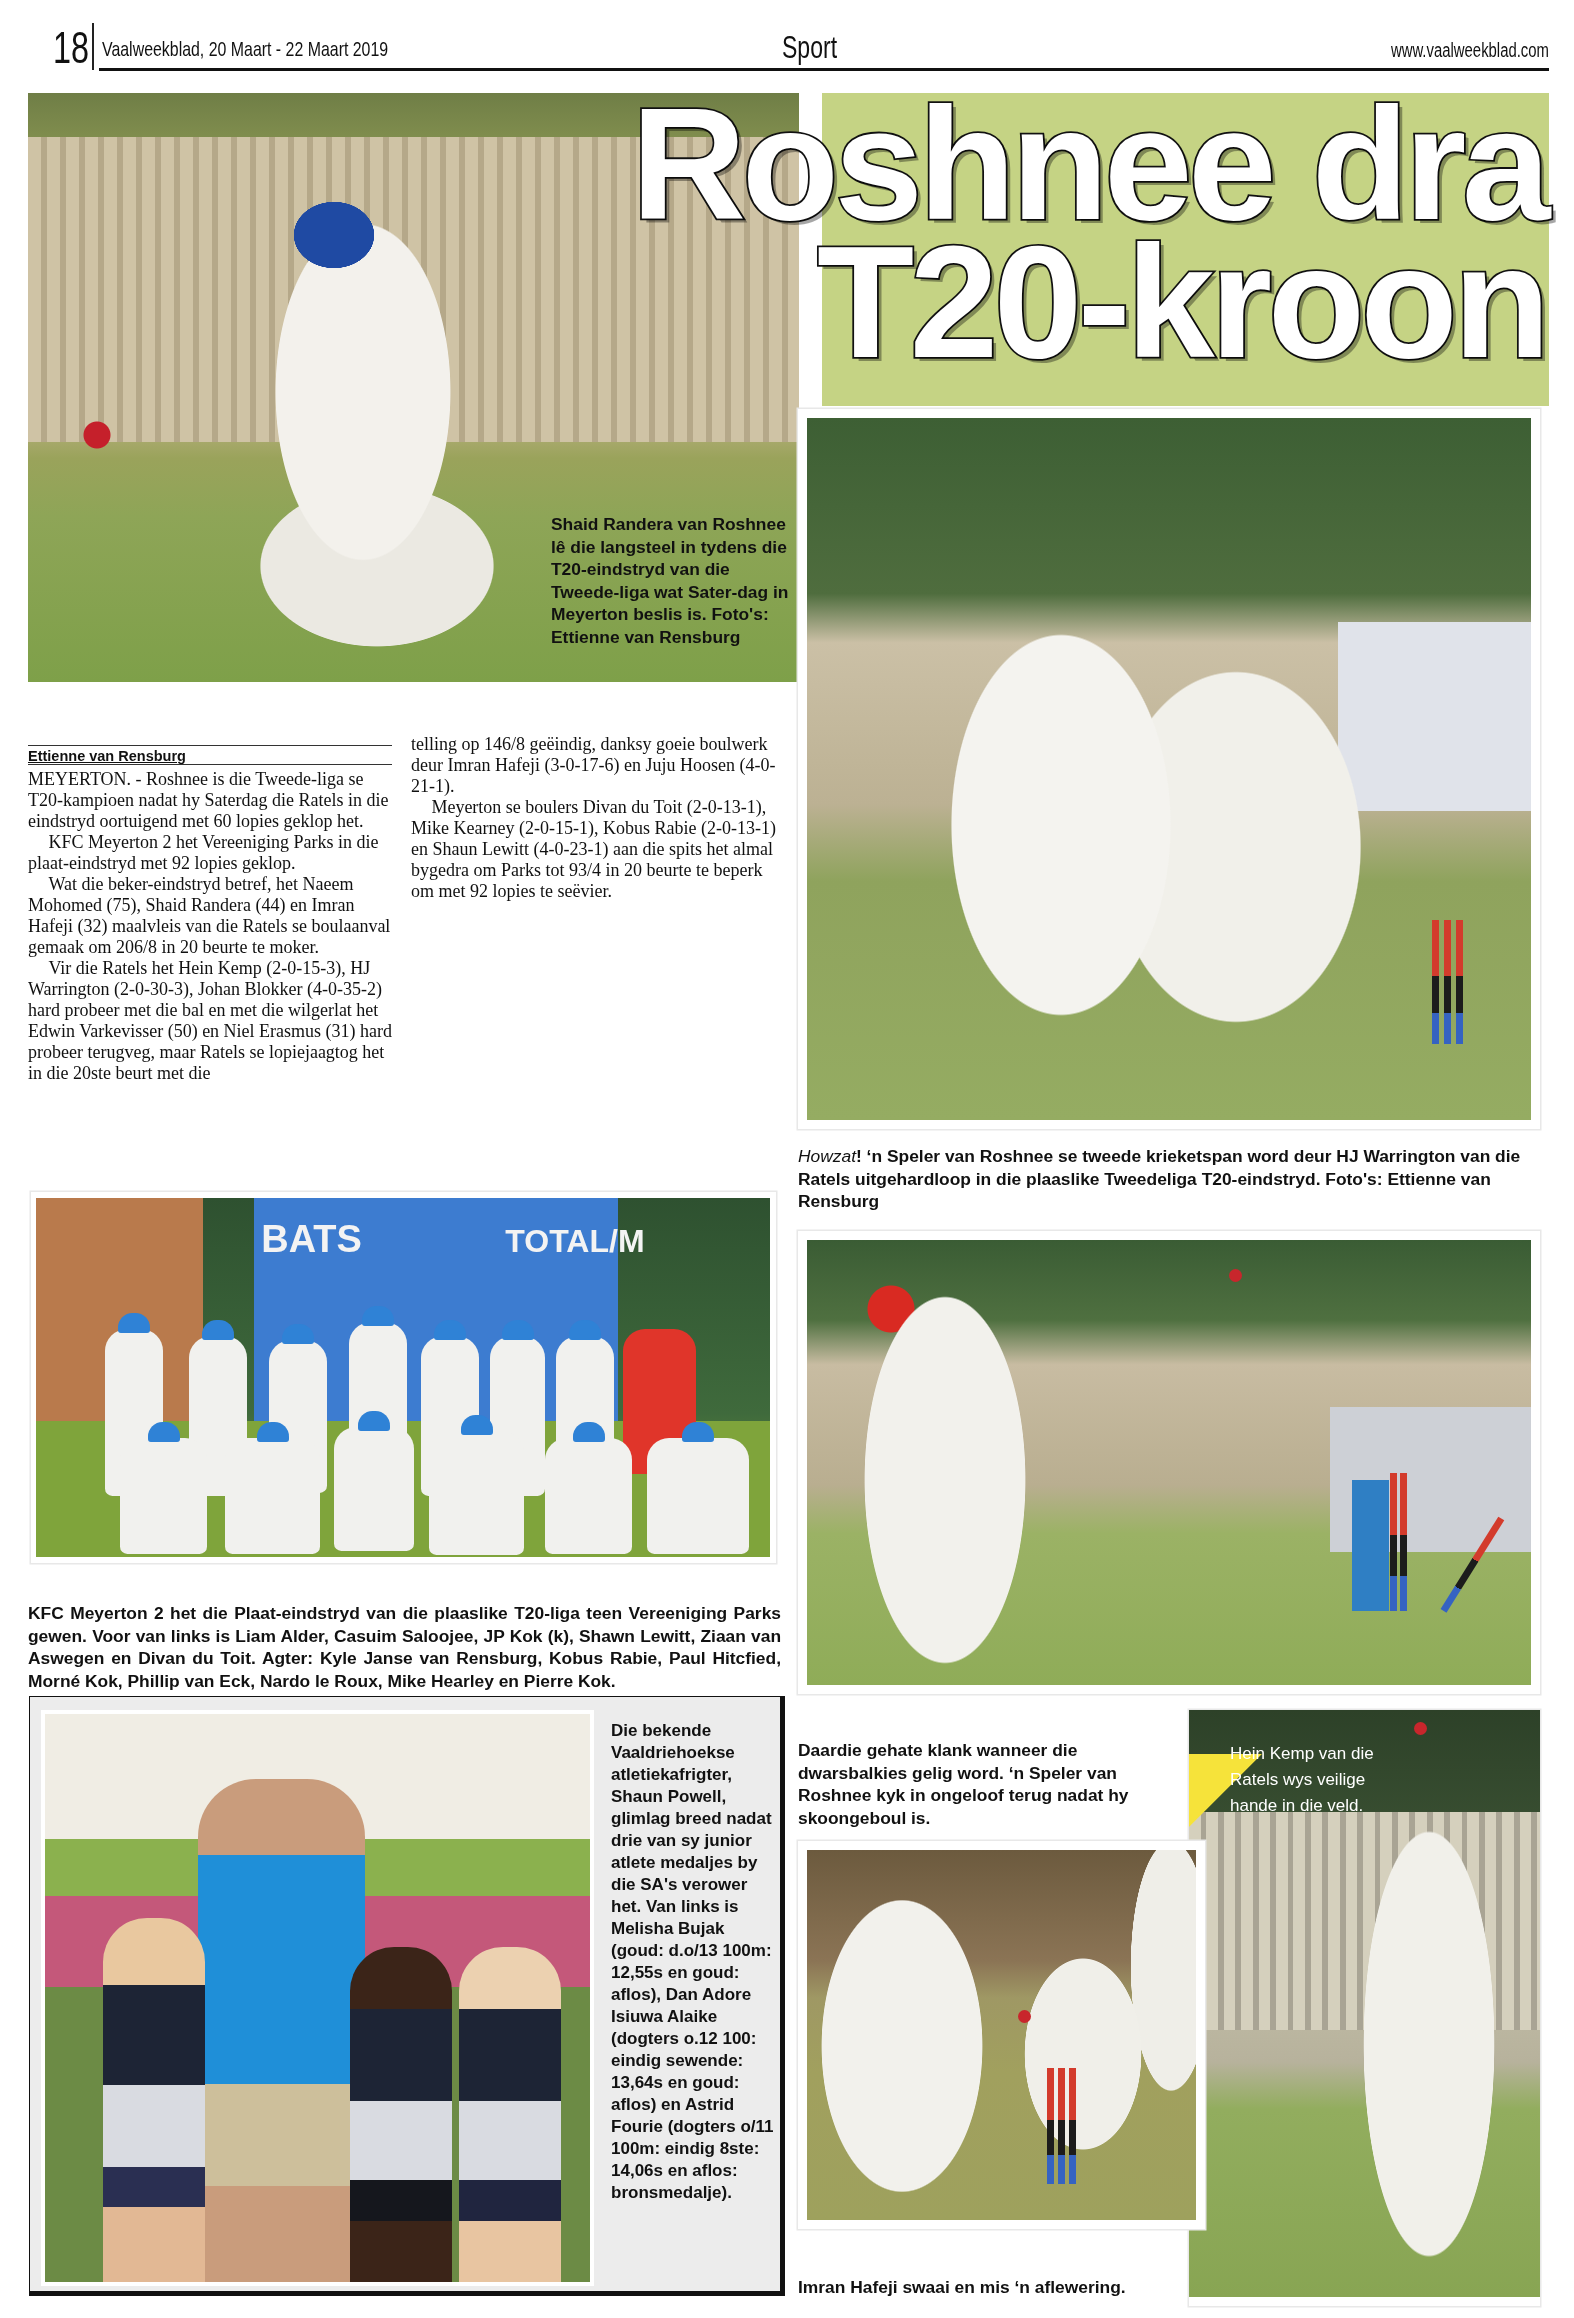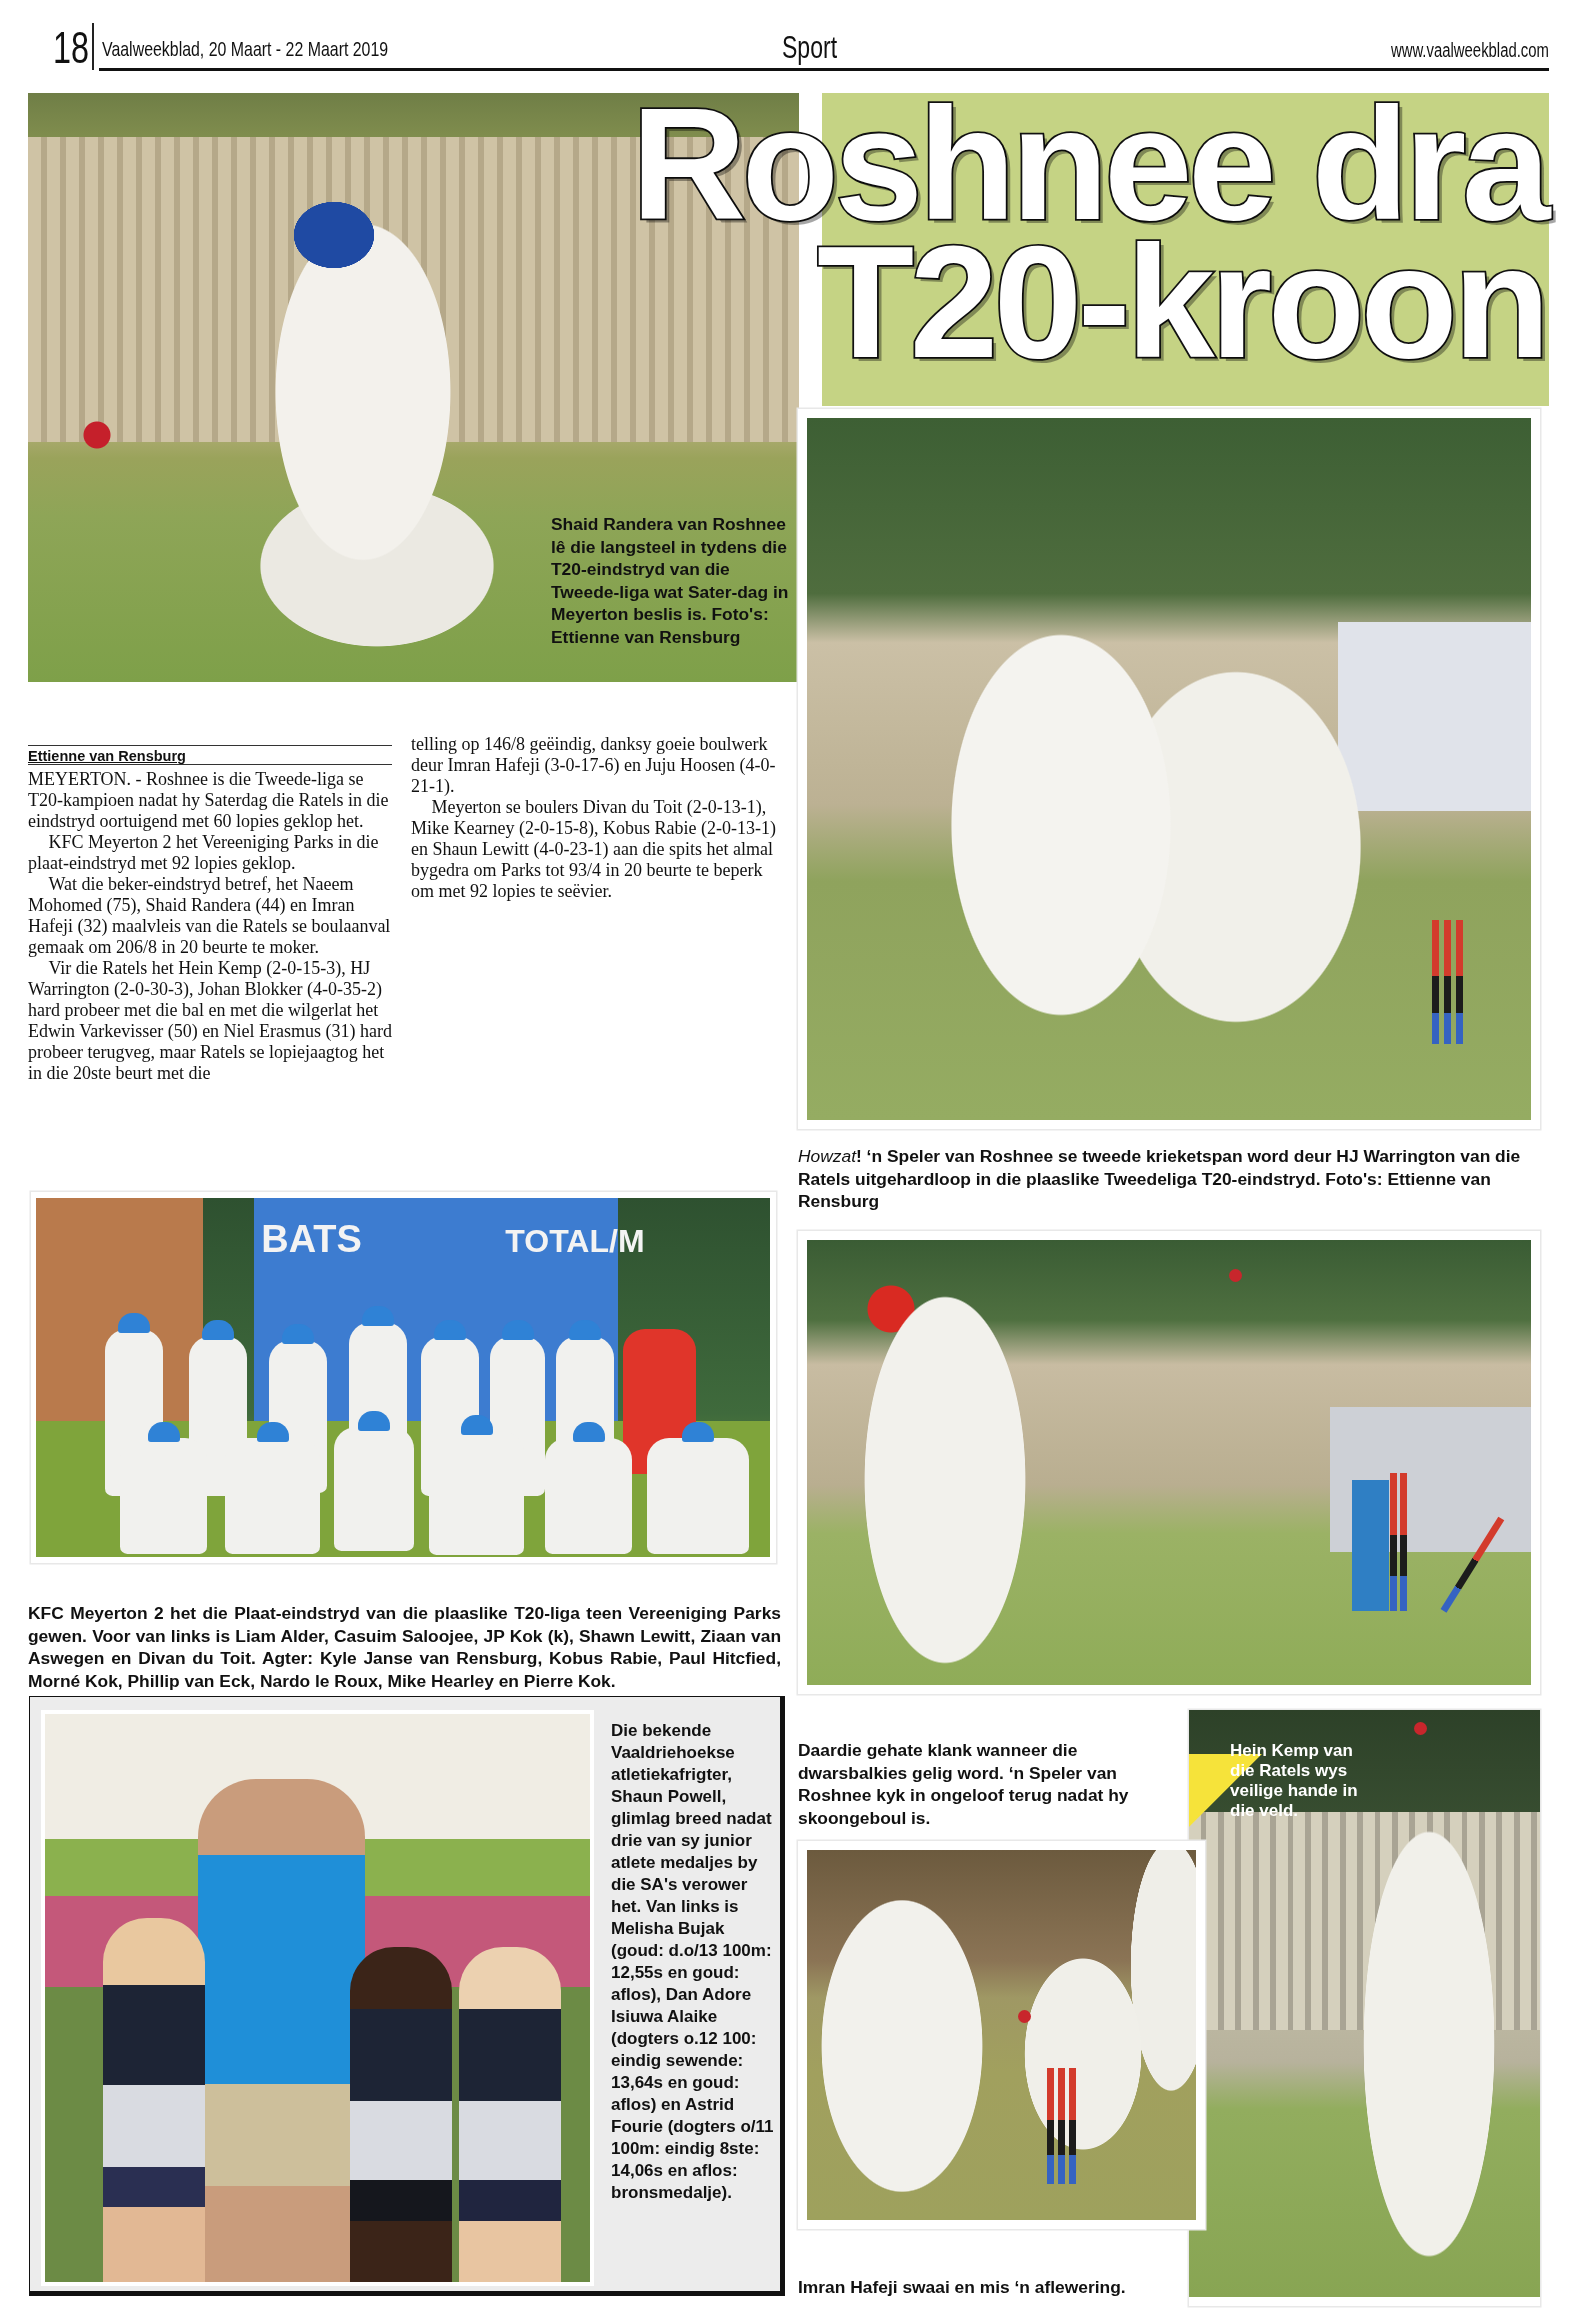--- a/index.html
+++ b/index.html
@@ -102,21 +102,21 @@
 
   
   .photo-catch { left: 1189px; top: 1710px; width: 351px; height: 596px; padding: 0 0 8.7px 0; }
   .photo-catch .img { width:100%; height:100%; position:relative;
     background:
       radial-gradient(ellipse 65px 211px at 240px 334px, #f1f0ea 0 100%, transparent 101%),
       linear-gradient(135deg, #f6e33a 0 51px, transparent 52px) 0 44px / 102px 102px no-repeat,
       repeating-linear-gradient(90deg, #d5d0bd 0 11.6px, #a9a494 11.6px 17.4px) 0 102px / 100% 218px no-repeat,
       linear-gradient(180deg, #2d4128 0%, #3e5536 30%, #c9c4ae 34%, #b7b29c 60%, #92ad5e 68%, #88a553 100%);
   }
-  .caption-catch { position:absolute; left: 1230px; top: 1741px; width: 145px; font-size: 17px; line-height: 20px; font-weight: bold; color:#fff; }
+  .caption-catch { position:absolute; left: 1230px; top: 1741px; width: 145px; font-size: 17px; line-height: 26px; font-weight: normal; color:#fff; }
 
   
   .photo-swing { left: 798px; top: 1841px; width: 407px; height: 388px; padding: 8.7px; }
   .photo-swing .img { width:100%; height:100%;
     background:
       radial-gradient(ellipse 80px 145px at 95px 196px, #f2f1ec 0 100%, transparent 101%),
       radial-gradient(ellipse 58px 95px at 276px 204px, #f0efe9 0 100%, transparent 101%),
       radial-gradient(ellipse 40px 124px at 364px 116px, #efeee8 0 100%, transparent 101%),
       linear-gradient(180deg, #6c5a3e 0%, #8b7455 30%, #9f9864 40%, #a1a05e 60%, #9ea15d 100%);
   }
@@ -149,21 +149,21 @@
 
 <div class="byline">Ettienne van Rensburg</div>
 <div class="col col1">
   <p>MEYERTON. - Roshnee is die Tweede-liga se T20-kampioen nadat hy Saterdag die Ratels in die eindstryd oortuigend met 60 lopies geklop het.</p>
   <p>KFC Meyerton 2 het Vereeniging Parks in die plaat-eindstryd met 92 lopies geklop.</p>
   <p>Wat die beker-eindstryd betref, het Naeem Mohomed (75), Shaid Randera (44) en Imran Hafeji (32) maalvleis van die Ratels se boulaanval gemaak om 206/8 in 20 beurte te moker.</p>
   <p>Vir die Ratels het Hein Kemp (2-0-15-3), HJ Warrington (2-0-30-3), Johan Blokker (4-0-35-2) hard probeer met die bal en met die wilgerlat het Edwin Varkevisser (50) en Niel Erasmus (31) hard probeer terugveg, maar Ratels se lopiejaagtog het in die 20ste beurt met die</p>
 </div>
 <div class="col col2">
   <p class="cont">telling op 146/8 geëindig, danksy goeie boulwerk deur Imran Hafeji (3-0-17-6) en Juju Hoosen (4-0-21-1).</p>
-  <p>Meyerton se boulers Divan du Toit (2-0-13-1), Mike Kearney (2-0-15-8), Kobus Rabie (2-0-13-1) en Shaun Lewitt (4-0-23-1) aan die spits het almal bygedra om Parks tot 93/4 in 20 beurte te beperk om met 92 lopies te seëvier.</p>
+  <p>Meyerton se boulers Divan du Toit (2-0-13-1), Mike Kearney (2-0-15-1), Kobus Rabie (2-0-13-1) en Shaun Lewitt (4-0-23-1) aan die spits het almal bygedra om Parks tot 93/4 in 20 beurte te beperk om met 92 lopies te seëvier.</p>
 </div>
 
 <div class="framed photo-howzat">
   <div class="img" style="position:relative;">
     <div class="stump" style="left:625px; top:502px; height:124px;"></div>
     <div class="stump" style="left:637px; top:502px; height:124px;"></div>
     <div class="stump" style="left:649px; top:502px; height:124px;"></div>
   </div>
 </div>
 <div class="caption-howzat"><i>Howzat</i><span>! ‘n Speler van Roshnee se tweede krieketspan word deur HJ Warrington  van die Ratels uitgehardloop in die plaaslike Tweedeliga T20-eindstryd. Foto's: Ettienne van Rensburg</span></div>

